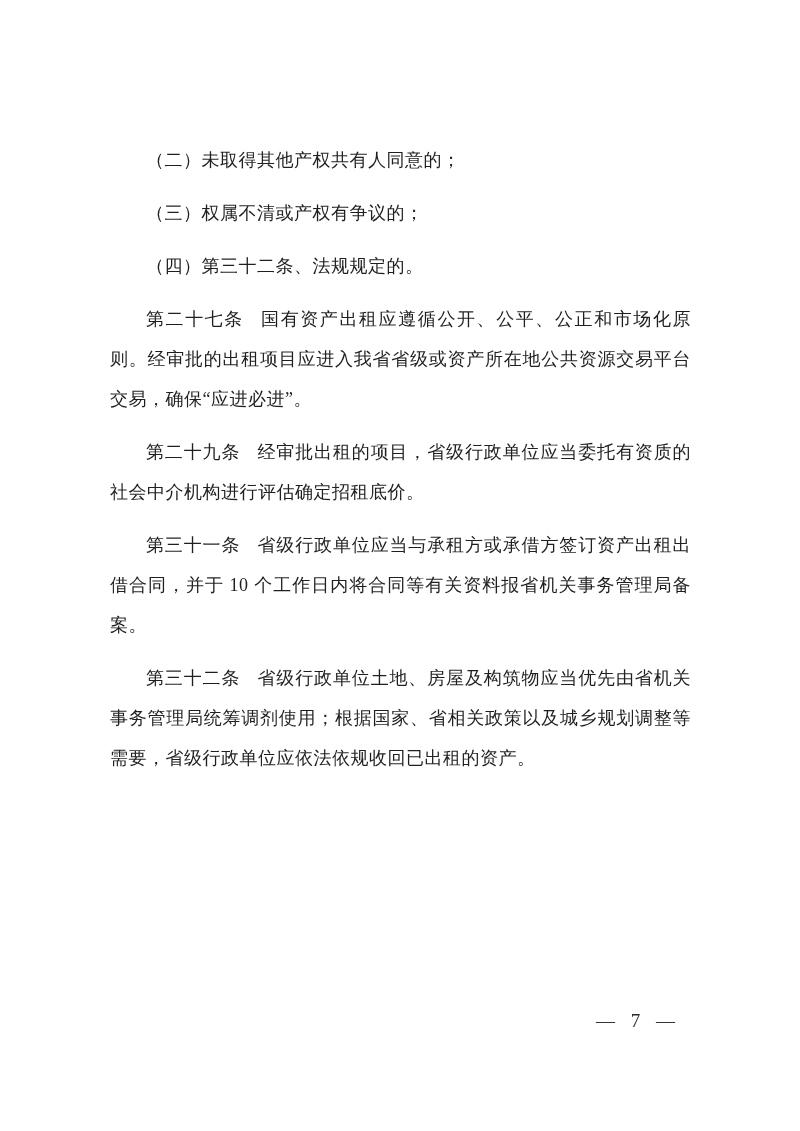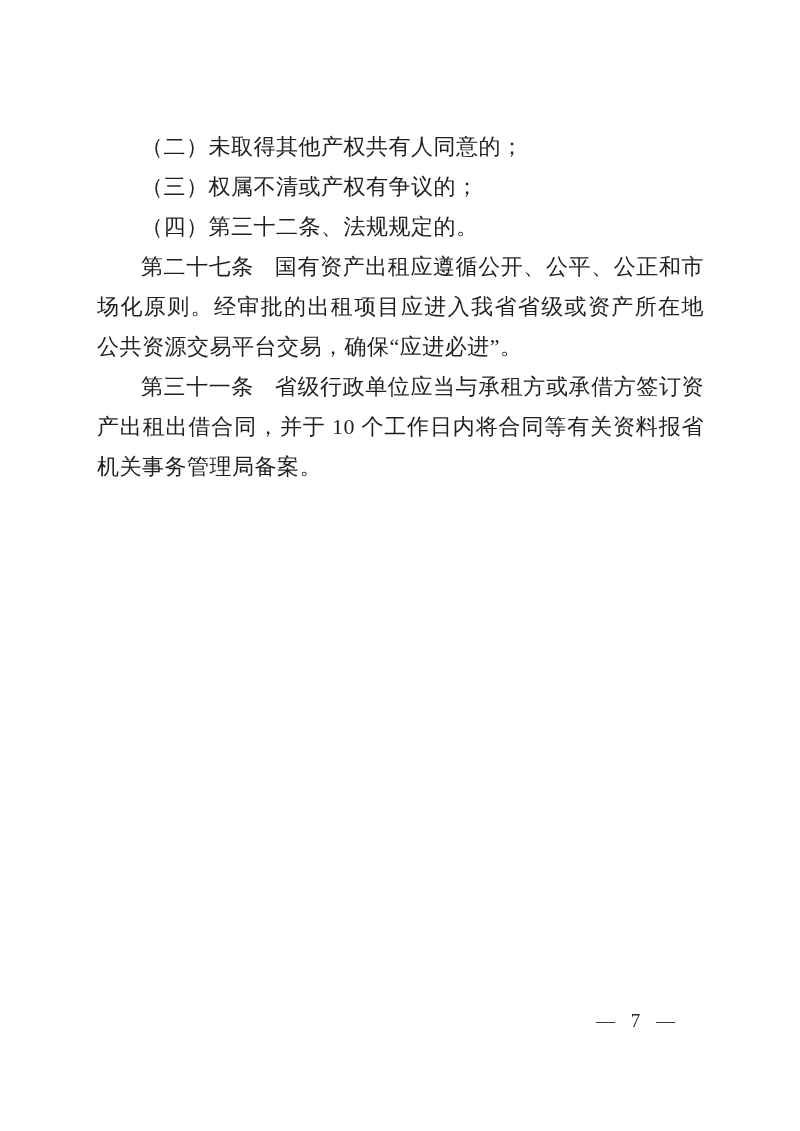--- a/index.html
+++ b/index.html
@@ -16,22 +16,22 @@
     font-family: "Liberation Serif", "DejaVu Serif", serif;
     color: #1f1f1f;
   }
   .doc-body {
     position: absolute;
     left: 97px;
     top: 127px;
     width: 607px;
   }
   .doc-line {
-    margin: 0;
-    font-size: 22px;
+    margin: 13px;
+    font-size: 18px;
     line-height: 40px;
     letter-spacing: 0.5px;
     text-indent: 2em;
     text-align: justify;
     text-justify: inter-ideograph;
     word-break: break-all;
   }
   .article-label {
     font-weight: normal;
     margin-right: 0.95em;
@@ -57,22 +57,24 @@
 
     <p class="doc-line">（二）未取得其他产权共有人同意的；</p>
 
     <p class="doc-line">（三）权属不清或产权有争议的；</p>
 
     <p class="doc-line">（四）第三十二条、法规规定的。</p>
 
     <p class="doc-line"><span class="article-label">第二十七条</span><span>国有资产出租应遵循公开、公平、公正和市场化原则。经审批的出租项目应进入我省省级或资产所在地公共资源交易平台交易，确保“应进必进”。</span></p>
 
 
+    <p class="doc-line"><span class="article-label">第二十九条</span><span>经审批出租的项目，省级行政单位应当委托有资质的社会中介机构进行评估确定招租底价。</span></p>
 
 
     <p class="doc-line"><span class="article-label">第三十一条</span><span>省级行政单位应当与承租方或承借方签订资产出租出借合同，并于 10 个工作日内将合同等有关资料报省机关事务管理局备案。</span></p>
 
+    <p class="doc-line"><span class="article-label">第三十二条</span><span>省级行政单位土地、房屋及构筑物应当优先由省机关事务管理局统筹调剂使用；根据国家、省相关政策以及城乡规划调整等需要，省级行政单位应依法依规收回已出租的资产。</span></p>
 
   </div>
 
   <div class="page-footer">— 7 —</div>
 
 </div>
 
 </body></html>

